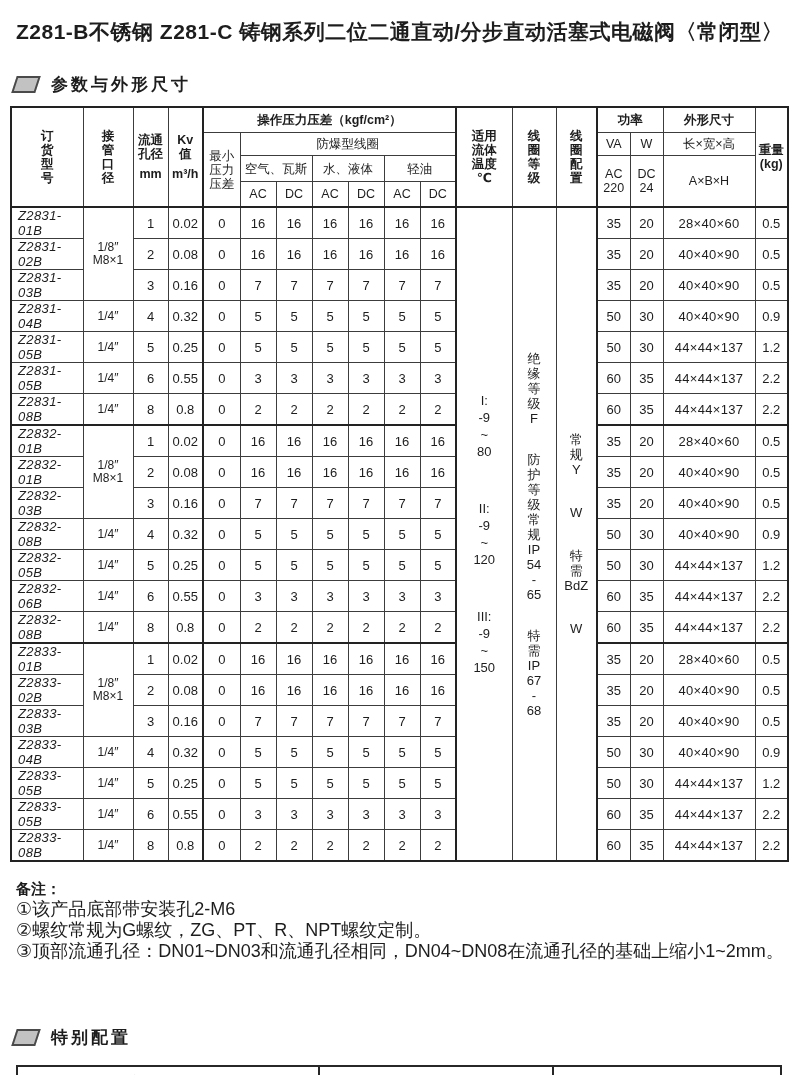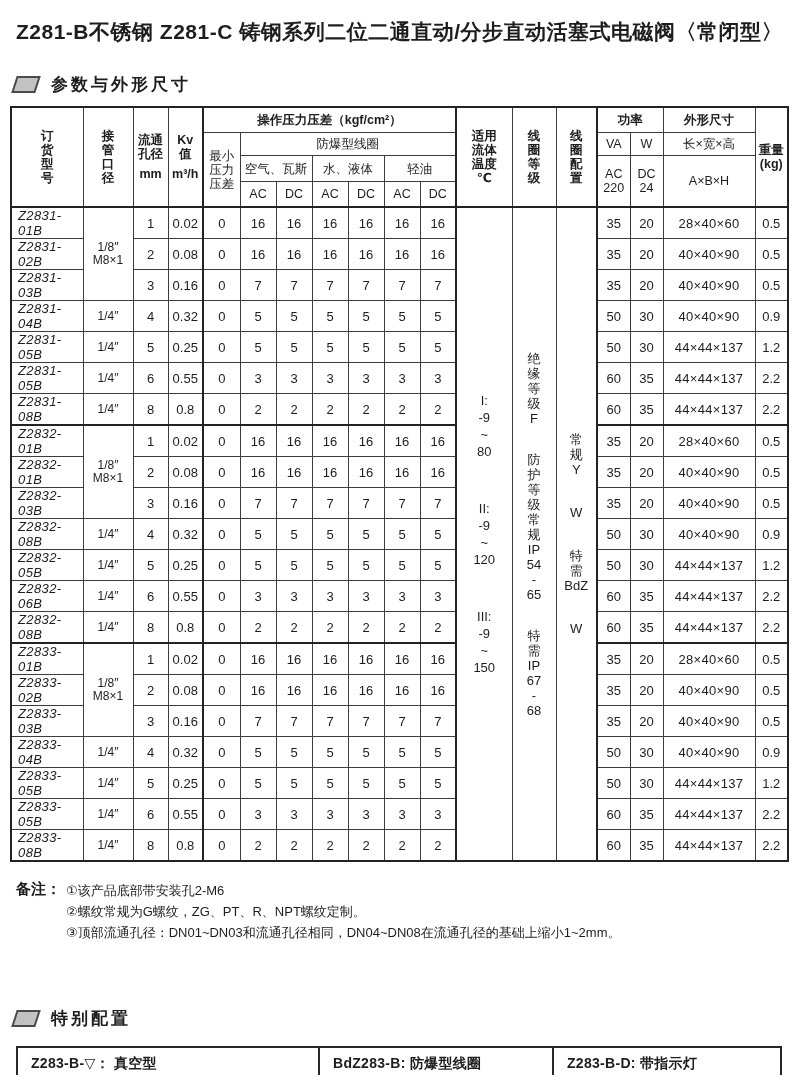--- a/index.html
+++ b/index.html
@@ -28,23 +28,23 @@
   .pipe-cell div{font-size:12px;line-height:13px;}
   .lines div{line-height:14px;}
   thead .g{height:6px;}
   .tall div{line-height:15px;font-size:13px;}
   .tall .g{height:26px;}
   td.temp-cell div{line-height:17px;}
   td.temp-cell .g{height:40px;}
   td.coil-config-cell .g{height:28px;}
   .dims-cell{letter-spacing:0.3px;}
 
-  .notes{display:flex;margin:18px 0 16px 16px;}
+  .notes{display:flex;margin:18px 0 16px 16px;flex-direction:column;}
   .notes-label{font-size:15px;font-weight:bold;width:50px;flex:none;}
-  .notes-items{font-size:13px;line-height:21px;}
+  .notes-items{font-size:18px;line-height:21px;}
 
   table.special{border-collapse:collapse;table-layout:fixed;width:764px;margin:16px 0 0 16px;border:2px solid #272727;}
   .special td{border:2px solid #272727;height:30px;font-size:14px;font-weight:600;padding-left:13px;letter-spacing:0.3px;}
 </style>
 </head>
 <body>
 
 <div class="page">
 
   <div class="title">Z281-B不锈钢 Z281-C 铸钢系列二位二通直动/分步直动活塞式电磁阀〈常闭型〉</div>

